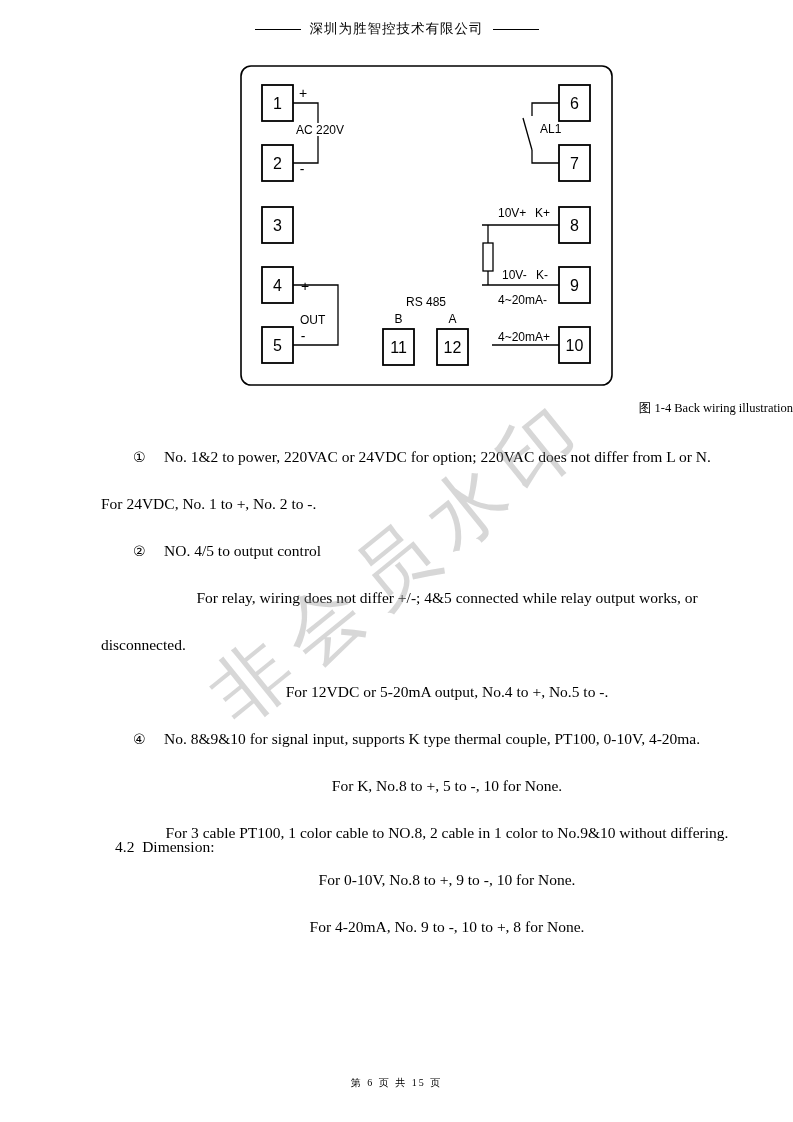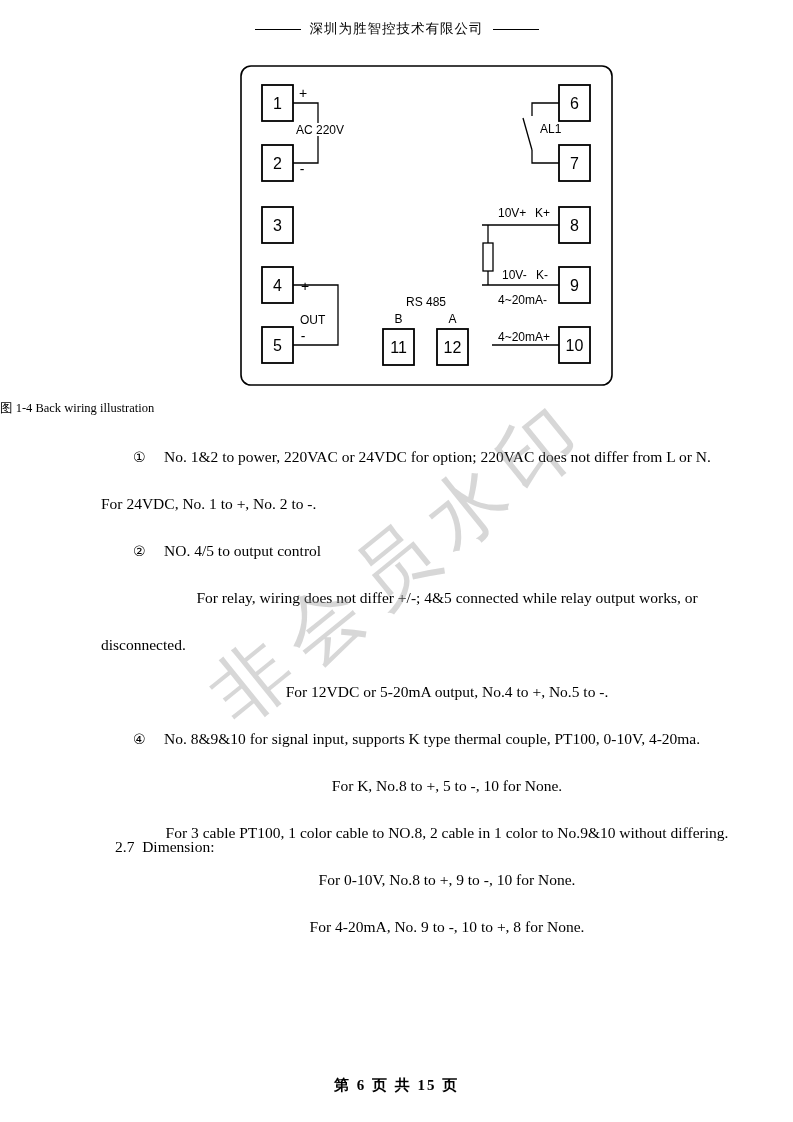--- a/index.html
+++ b/index.html
@@ -20,36 +20,36 @@
   .panel { fill:none; stroke:#000; stroke-width:1.6; }
   .tbox  { fill:none; stroke:#000; stroke-width:1.8; }
   .wire  { fill:none; stroke:#000; stroke-width:1.3; }
   .resistor { fill:#fff; stroke:#000; stroke-width:1.3; }
   .tnum { font-size:16px; text-anchor:middle; }
   .dlabel { font-size:12px; }
   .dlabel.mid { text-anchor:middle; }
   .sign { font-size:14px; text-anchor:middle; }
   .underlay { fill:#fff; stroke:none; }
 
-  .caption { position:absolute; top:400px; left:0; right:0; text-align:left;
+  .caption { position:absolute; top:400px; left:0; right:0; text-align:right;
     font-size:12.5px; }
 
   
   .notes { position:absolute; top:425px; left:85px; width:660px; font-size:15.5px; }
   .notes p { margin:16px; height:31px; line-height:31px; white-space:nowrap; }
   .notes p.b { padding-left:32px; }
   .notes p.s { padding-left:64px;text-align:center; }
   .bullet-num { display:inline-block; width:31px; font-size:14px;
     font-family:"DejaVu Sans", sans-serif; }
 
   .dimension { position:absolute; top:838px; left:115px; font-size:15.5px;
     white-space:pre; }
 
   .footer { position:absolute; top:1076px; left:0; right:0; text-align:center;
-    font-size:15px; letter-spacing:2px;font-weight:bold; }
+    font-size:10px; letter-spacing:2px; }
 
   
   .watermark { position:absolute; top:522px; left:150px; width:500px;
     text-align:center; transform:rotate(-39deg);
     font-size:78px; letter-spacing:14px; line-height:1;
     color:rgba(150,150,150,0.38); font-family:"Liberation Sans", sans-serif;
     white-space:nowrap; pointer-events:none; z-index:5; }
 </style>
 </head>
 <body>
@@ -159,19 +159,19 @@
     <p class="s"><span>For relay, wiring does not differ +/-; 4&amp;5 connected while relay output works, or</span></p>
     <p><span>disconnected.</span></p>
     <p class="s"><span>For 12VDC or 5-20mA output, No.4 to +, No.5 to -.</span></p>
     <p class="b"><span class="bullet-num">④</span><span>No. 8&amp;9&amp;10 for signal input, supports K type thermal couple, PT100, 0-10V, 4-20ma.</span></p>
     <p class="s"><span>For K, No.8 to +, 5 to -, 10 for None.</span></p>
     <p class="s"><span>For 3 cable PT100, 1 color cable to NO.8, 2 cable in 1 color to No.9&amp;10 without differing.</span></p>
     <p class="s"><span>For 0-10V, No.8 to +, 9 to -, 10 for None.</span></p>
     <p class="s"><span>For 4-20mA, No. 9 to -, 10 to +, 8 for None.</span></p>
   </div>
 
-  <div class="dimension">2.7  Dimension:</div>
+  <div class="dimension">4.2  Dimension:</div>
 
   <div class="watermark">非会员水印</div>
 
   <div class="footer">第 6 页 共 15 页</div>
 
 </div>
 
 </body></html>

